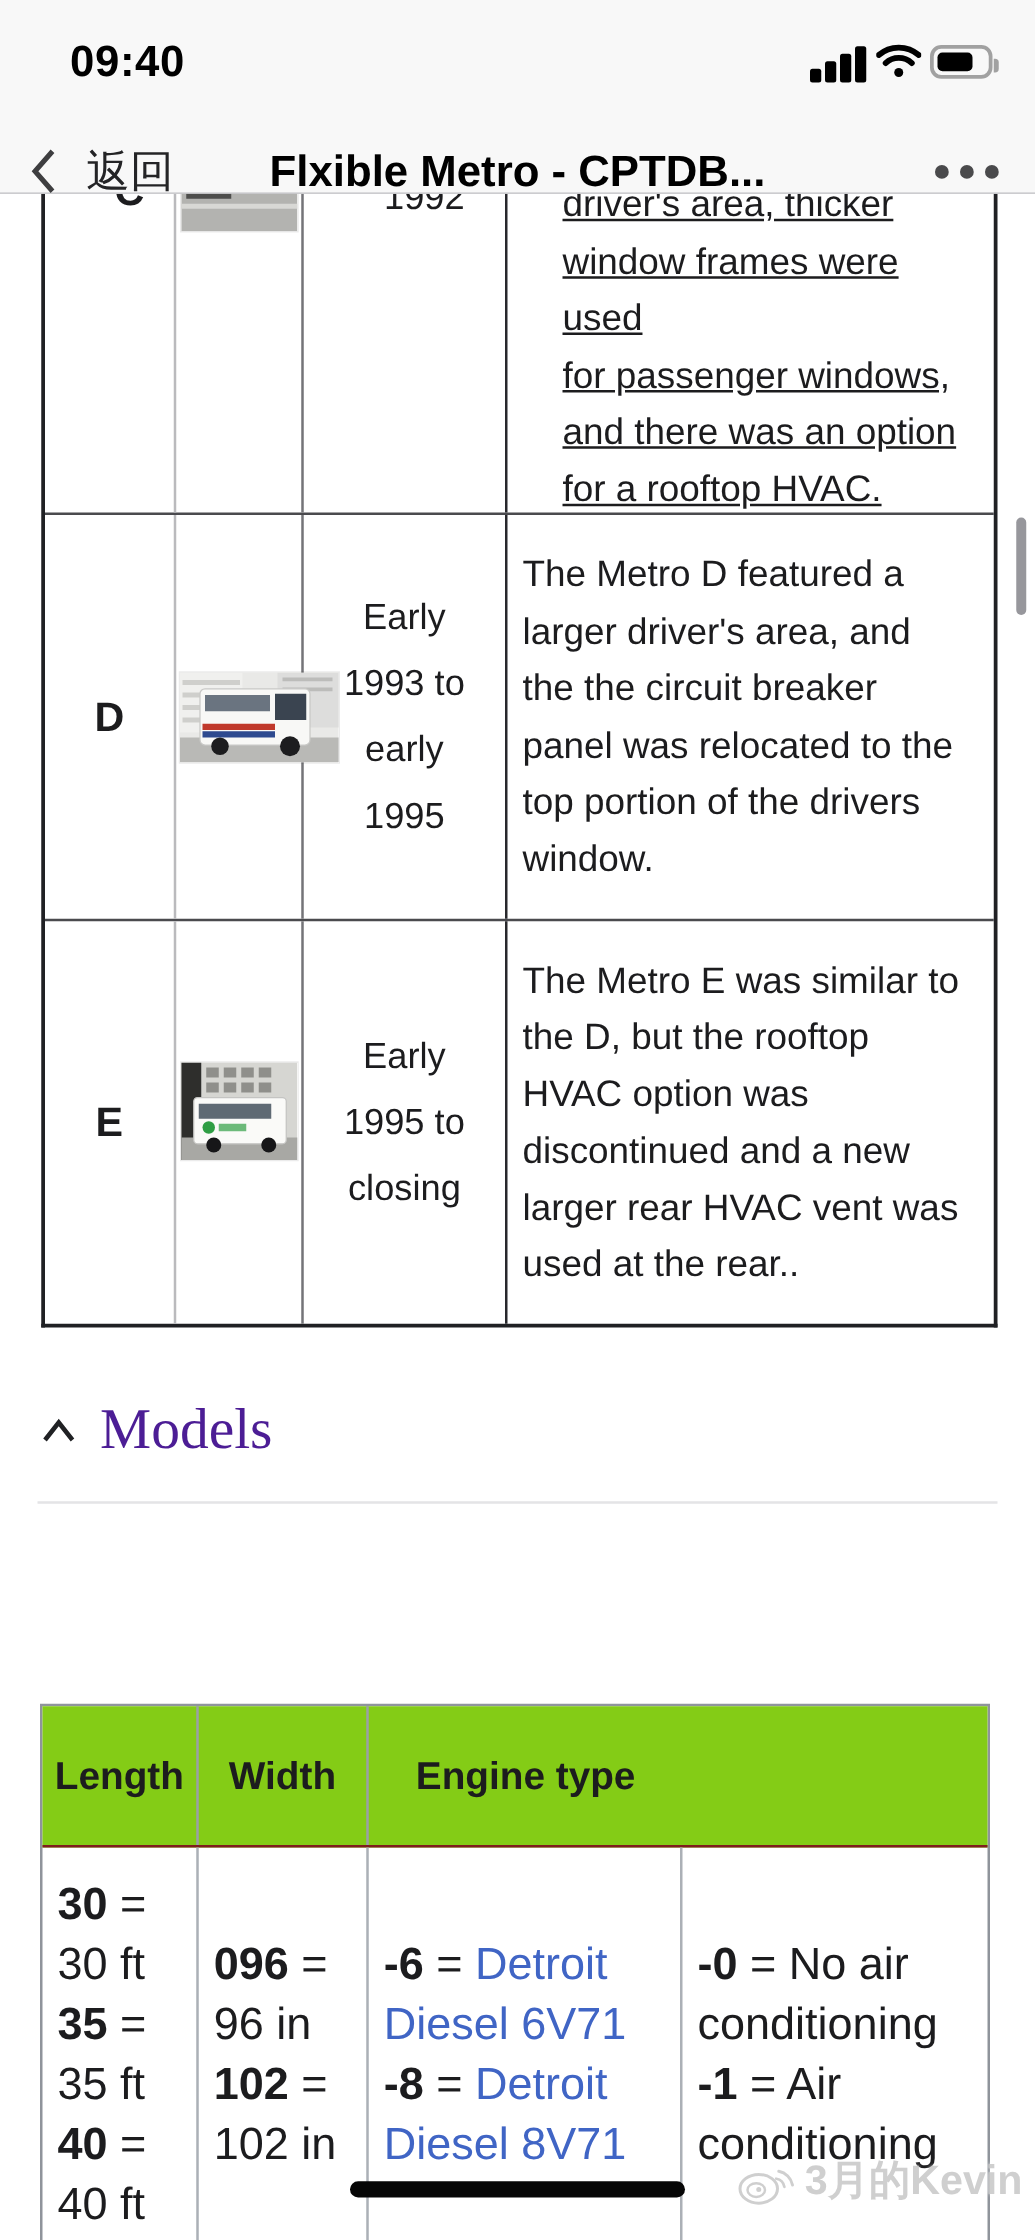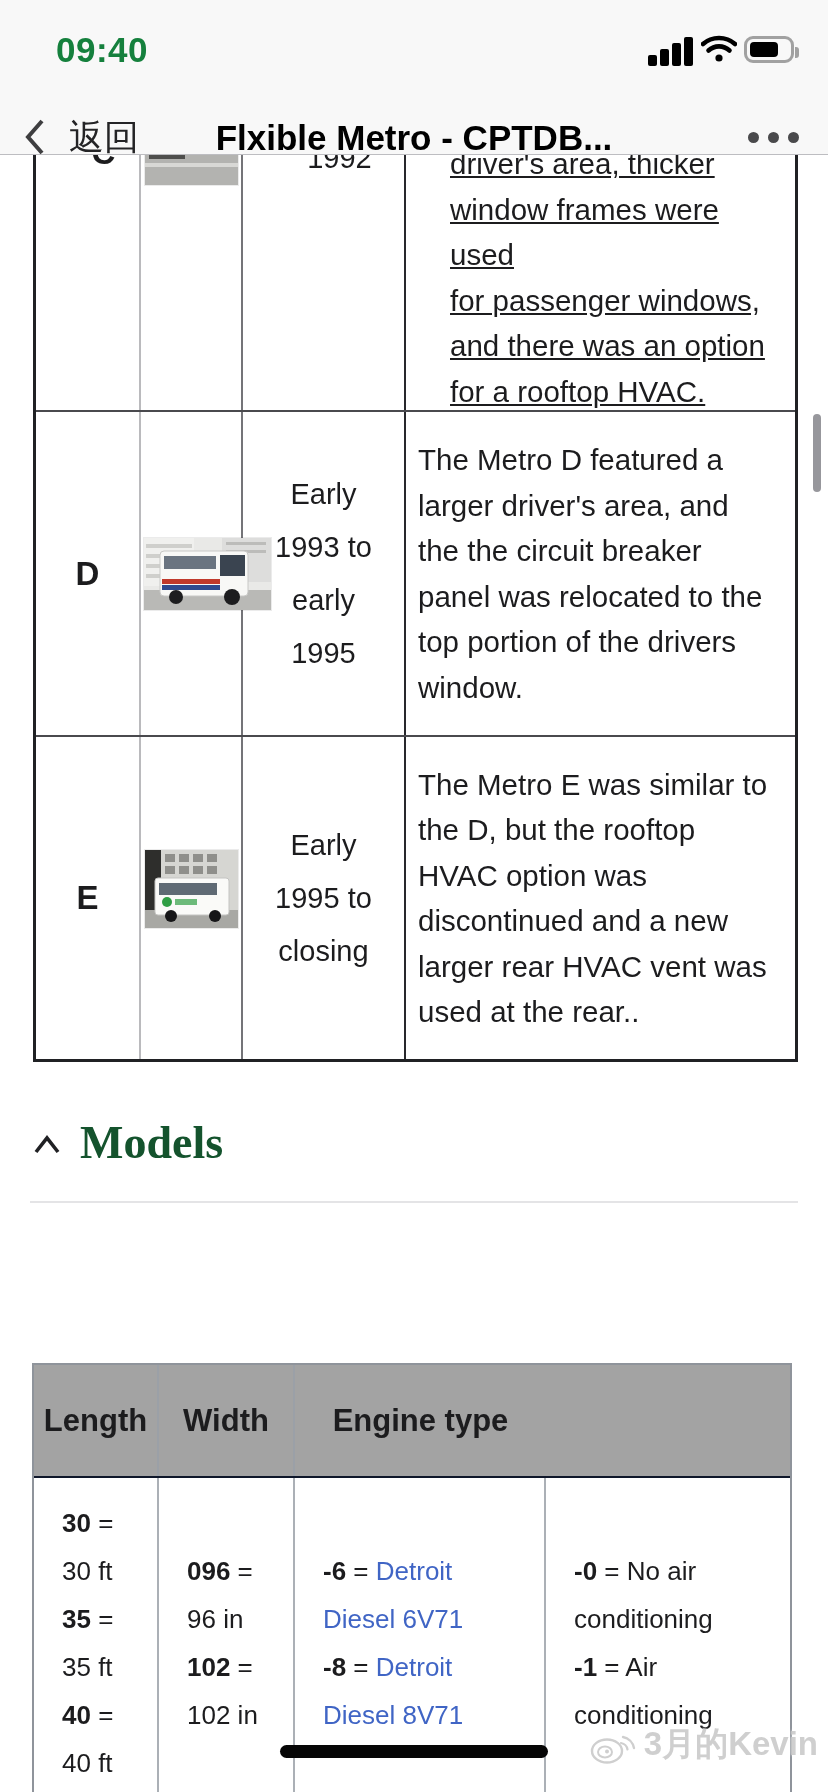--- a/index.html
+++ b/index.html
@@ -2,21 +2,21 @@
 <html><head>
 <meta charset="utf-8">
 <style>
   html,body{margin:0;padding:0;background:#e0e0e0;}
   .frame{position:relative;width:828px;height:1792px;background:#ffffff;overflow:hidden;
          font-family:"Liberation Sans","DejaVu Sans",sans-serif;color:#1c1c1e;}
 
   
   .chrome{position:absolute;left:0;top:0;width:828px;height:155px;background:#f8f8f8;
           border-bottom:1px solid #bdbdc1;box-sizing:border-box;z-index:30;}
-  .time{position:absolute;left:56px;top:30px;font-size:35px;font-weight:700;letter-spacing:.5px;color:#15803d;}
+  .time{position:absolute;left:56px;top:30px;font-size:35px;font-weight:700;letter-spacing:.5px;color:#000000;}
   .sigbars{position:absolute;left:648px;top:36px;width:46px;height:30px;display:flex;align-items:flex-end;gap:3px;}
   .sigbars i{display:block;width:9px;background:#000;border-radius:2px;}
   .wifi{position:absolute;left:701px;top:35px;}
   .batt{position:absolute;left:744px;top:36px;width:50px;height:27px;border:3px solid rgba(0,0,0,.35);
         border-radius:9px;box-sizing:border-box;}
   .batt i{position:absolute;left:3px;top:3px;bottom:3px;width:28px;background:#000;border-radius:4px;}
   .batt u{position:absolute;right:-8px;top:8px;width:4px;height:11px;background:rgba(0,0,0,.35);
           border-radius:0 3px 3px 0;}
   .backbtn{position:absolute;left:24px;top:116px;height:42px;display:flex;align-items:center;gap:24px;cursor:pointer;}
   .backlabel{font-size:35px;color:#242426;}
@@ -52,37 +52,37 @@
   .photoD{left:108px;top:126px;width:127px;height:72px;}
   .photoE{left:109px;top:113px;width:93px;height:78px;}
 
   
   .scrollbar{position:absolute;left:813px;top:414px;width:8px;height:78px;border-radius:4px;
              background:#97979c;z-index:40;}
 
   
   .h2chev{position:absolute;left:33px;top:1134px;}
   .h2text{position:absolute;left:80px;top:1116px;font-family:"Liberation Serif","DejaVu Serif",serif;
-          font-size:46px;font-weight:700;color:#14532d;}
+          font-size:46px;font-weight:400;color:#4c1d95;}
   .h2rule{position:absolute;left:30px;top:1201px;width:768px;height:2px;background:#e4e4e6;}
   .para{position:absolute;left:30px;top:1214px;width:770px;font-size:31px;line-height:55px;color:#1b1b1d;}
   .link{color:#4065c5;}
 
   
   .t2{position:absolute;left:32px;top:1363px;width:760px;box-sizing:border-box;
       border:2px solid #8f949b;background:#fff;}
-  .t2head{display:grid;grid-template-columns:125px 136px 251px 1fr;height:113px;background:#a3a3a3;
-          border-bottom:2px solid #0f172a;box-sizing:border-box;}
+  .t2head{display:grid;grid-template-columns:125px 136px 251px 1fr;height:113px;background:#84cc16;
+          border-bottom:2px solid #7f1d1d;box-sizing:border-box;}
   .t2head .hc{display:flex;align-items:center;justify-content:center;text-align:center;
               font-size:31px;font-weight:700;line-height:38px;border-right:2px solid #9ba0a7;
               box-sizing:border-box;padding:0 8px;min-width:0;}
   .t2head .hc:last-child{border-right:none;}
   .t2body{display:grid;grid-template-columns:125px 136px 251px 1fr;height:314px;}
-  .t2body .bc{border-right:2px solid #abb0b6;box-sizing:border-box;padding-left:28px;
-              font-size:26px;line-height:48px;min-width:0;}
+  .t2body .bc{border-right:2px solid #abb0b6;box-sizing:border-box;padding-left:12px;
+              font-size:36px;line-height:48px;min-width:0;}
   .t2body .bc:last-child{border-right:none;}
   .t2body .bc1{padding-top:21px;}
   .t2body .bc2,.t2body .bc3,.t2body .bc4{padding-top:69px;}
   .b{font-weight:700;}
 
   
   .homebar{position:absolute;left:280px;top:1745px;width:268px;height:13px;border-radius:7px;background:#060606;z-index:50;}
   .wmark{position:absolute;right:10px;top:1722px;display:flex;align-items:center;gap:4px;z-index:45;
          color:#c9c9c9;opacity:.88;text-shadow:0 0 3px rgba(255,255,255,.9);}
   .wmark span{font-size:33px;font-weight:700;}

